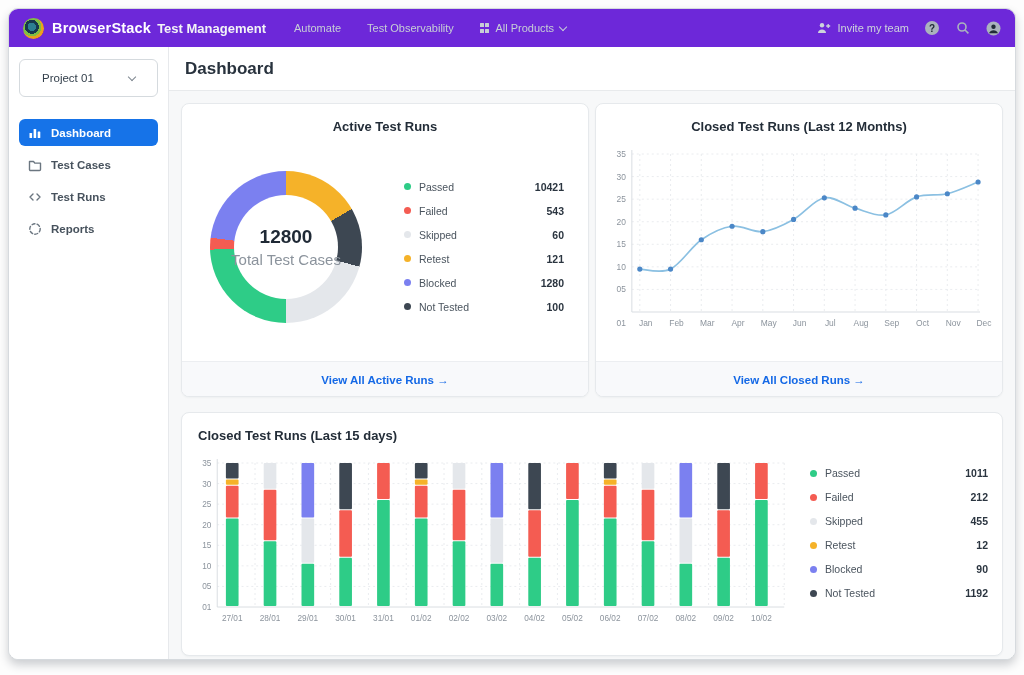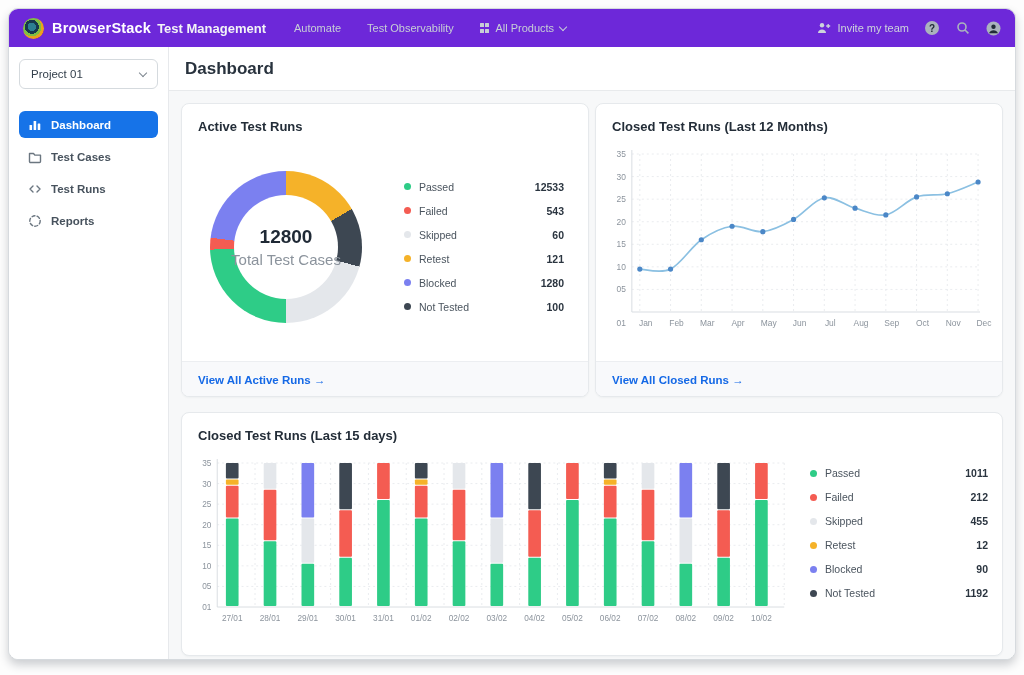--- a/index.html
+++ b/index.html
@@ -25,36 +25,36 @@
   .nav-right { margin-left:auto; display:flex; align-items:center; gap:16px; color:#aab3bd; }
   .invite { display:flex; align-items:center; gap:6px; font-size:11px; color:#cdd4db; cursor:pointer; }
   .nav-ic { width:15px; height:15px; display:flex; align-items:center; justify-content:center; cursor:pointer; }
   .help-ic { width:14px; height:14px; border-radius:50%; background:#aab3bd; color:#212b37;
     font-size:10px; font-weight:bold; display:flex; align-items:center; justify-content:center; }
 
   
   .body { flex:1; display:flex; min-height:0; }
   .sidebar { width:160px; flex:0 0 160px; background:#fff; border-right:1px solid #e7e9ec;
     display:flex; flex-direction:column; padding:12px 10px; }
-  .proj-select { height:30px; border:1px solid #d5dade; border-radius:6px; background:#fff;
-    display:flex; align-items:center; padding:0 11px; font-size:11.5px; color:#34404c;
+  .proj-select { height:38px; border:1px solid #d5dade; border-radius:6px; background:#fff;
+    display:flex; align-items:center; padding:0 22px; font-size:11.5px; color:#34404c;
     cursor:pointer; margin-bottom:22px; }
   .proj-select .chev { border-color:#7d868f; margin-left:auto; }
   .nav-item { display:flex; align-items:center; gap:9px; height:27px; border-radius:6px;
     padding:0 9px; margin-bottom:5px; font-size:11.5px; font-weight:600; color:#47525d; cursor:pointer; }
   .nav-item.active { background:#1673e8; color:#fff; }
   .nav-item svg { flex:0 0 14px; }
   .side-bottom { margin-top:auto; margin-bottom:140px; }
 
   .content { flex:1; display:flex; flex-direction:column; background:#f7f8f9; min-width:0; }
   .page-head { height:44px; flex:0 0 44px; background:#fff; border-bottom:1px solid #e8eaec;
     display:flex; align-items:center; padding:0 16px; }
   .page-title { font-size:17px; font-weight:bold; color:#28323d; }
   .main { flex:1; padding:12px; overflow:hidden; }
-  .row { display:flex; gap:6px; margin-bottom:15px; }
+  .row { display:flex; gap:6px; margin-bottom:15px;text-align:center; }
 
   .card { background:#fff; border:1px solid #e6e9ec; border-radius:8px; display:flex;
     flex-direction:column; box-shadow:0 1px 2px rgba(30,42,54,.04); overflow:hidden; }
   .card-half { flex:1 1 0; height:294px; }
   .card-full { height:244px; }
   .card-title { font-size:13px; font-weight:bold; color:#232d38; padding:15px 16px 4px; }
   .card-foot { margin-top:auto; border-top:1px solid #eceef1; background:#f8f9fb;
     padding:8px 16px; }
   .card-link { font-size:11.5px; font-weight:bold; color:#1569e6; cursor:pointer; text-decoration:none; }
 
@@ -180,21 +180,21 @@
               <div class="donut" id="donut" style="background: conic-gradient(rgb(245, 178, 41) 0deg, rgb(245, 178, 41) 60deg, rgb(61, 71, 82) 60deg, rgb(61, 71, 82) 105deg, rgb(228, 231, 235) 105deg, rgb(228, 231, 235) 180deg, rgb(46, 204, 135) 180deg, rgb(46, 204, 135) 268deg, rgb(244, 92, 82) 268deg, rgb(244, 92, 82) 277deg, rgb(123, 128, 240) 277deg, rgb(123, 128, 240) 360deg);">
                 <div class="donut-center">
                   <span class="donut-val">12800</span>
                   <span class="donut-sub">Total Test Cases</span>
                 </div>
               </div>
               <div class="legend" id="legend-active">
                   <div class="lrow">
                     <span class="ldot" style="background:#2ecc87"></span>
       <span class="llabel">Passed</span>
-      <span class="lval">12533</span>
+      <span class="lval">10421</span>
                   </div>
                   <div class="lrow">
                     <span class="ldot" style="background:#f45c52"></span>
       <span class="llabel">Failed</span>
       <span class="lval">543</span>
                   </div>
                   <div class="lrow">
                     <span class="ldot" style="background:#e4e7eb"></span>
       <span class="llabel">Skipped</span>
       <span class="lval">60</span>

